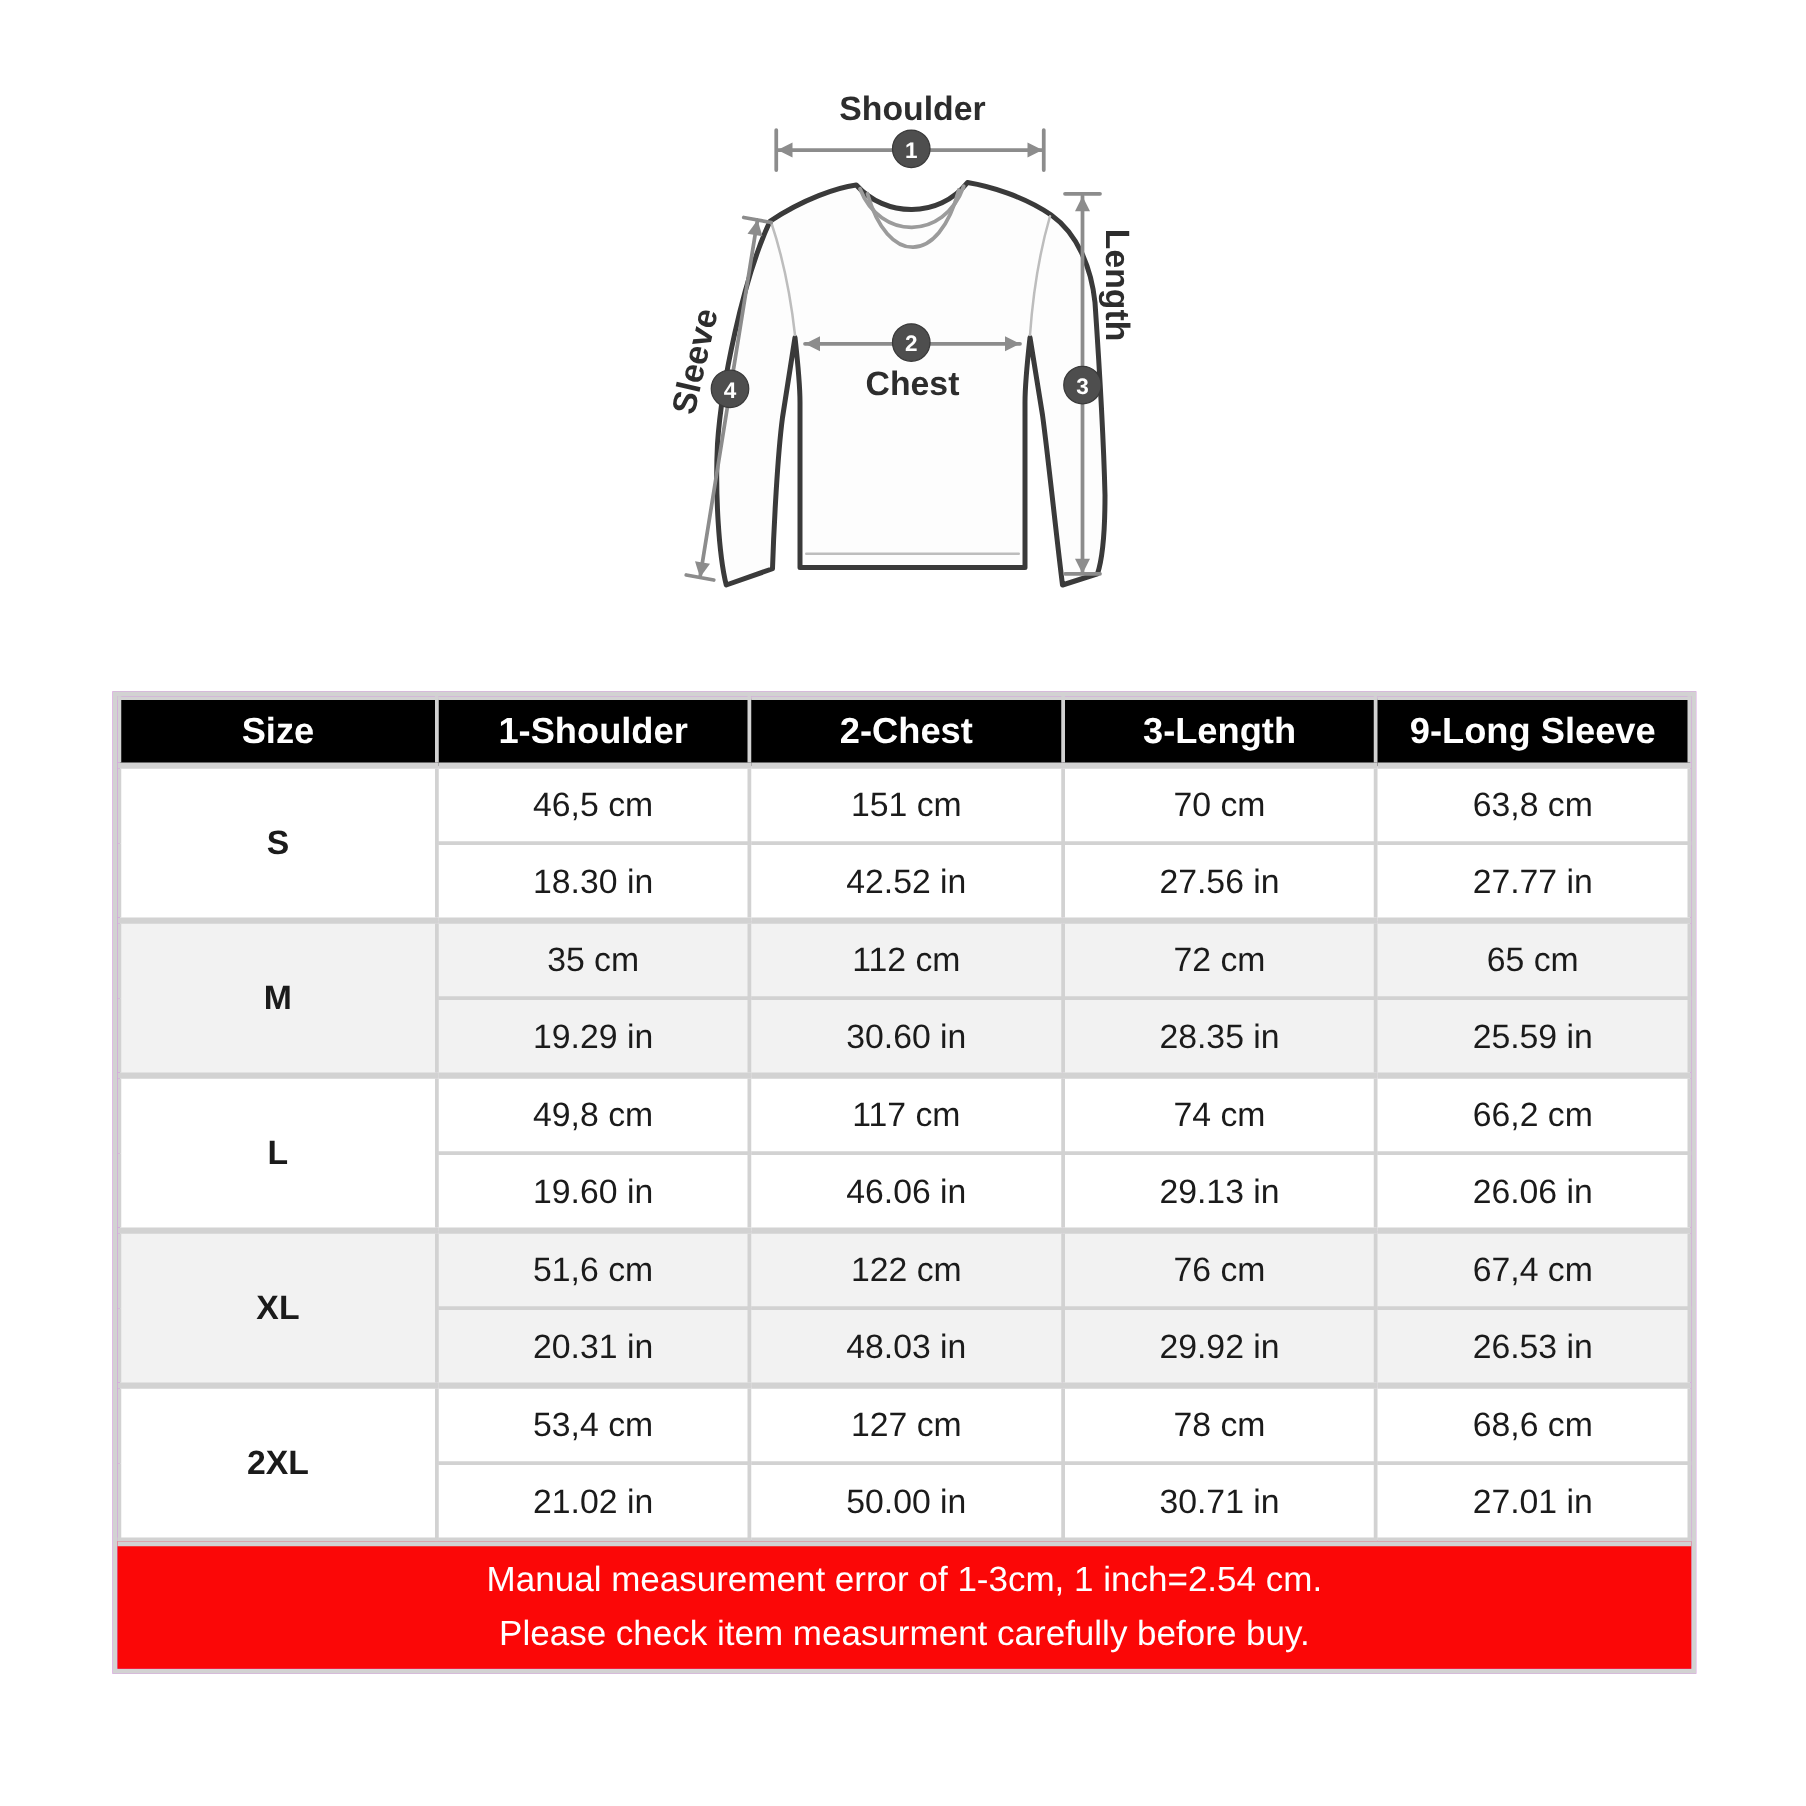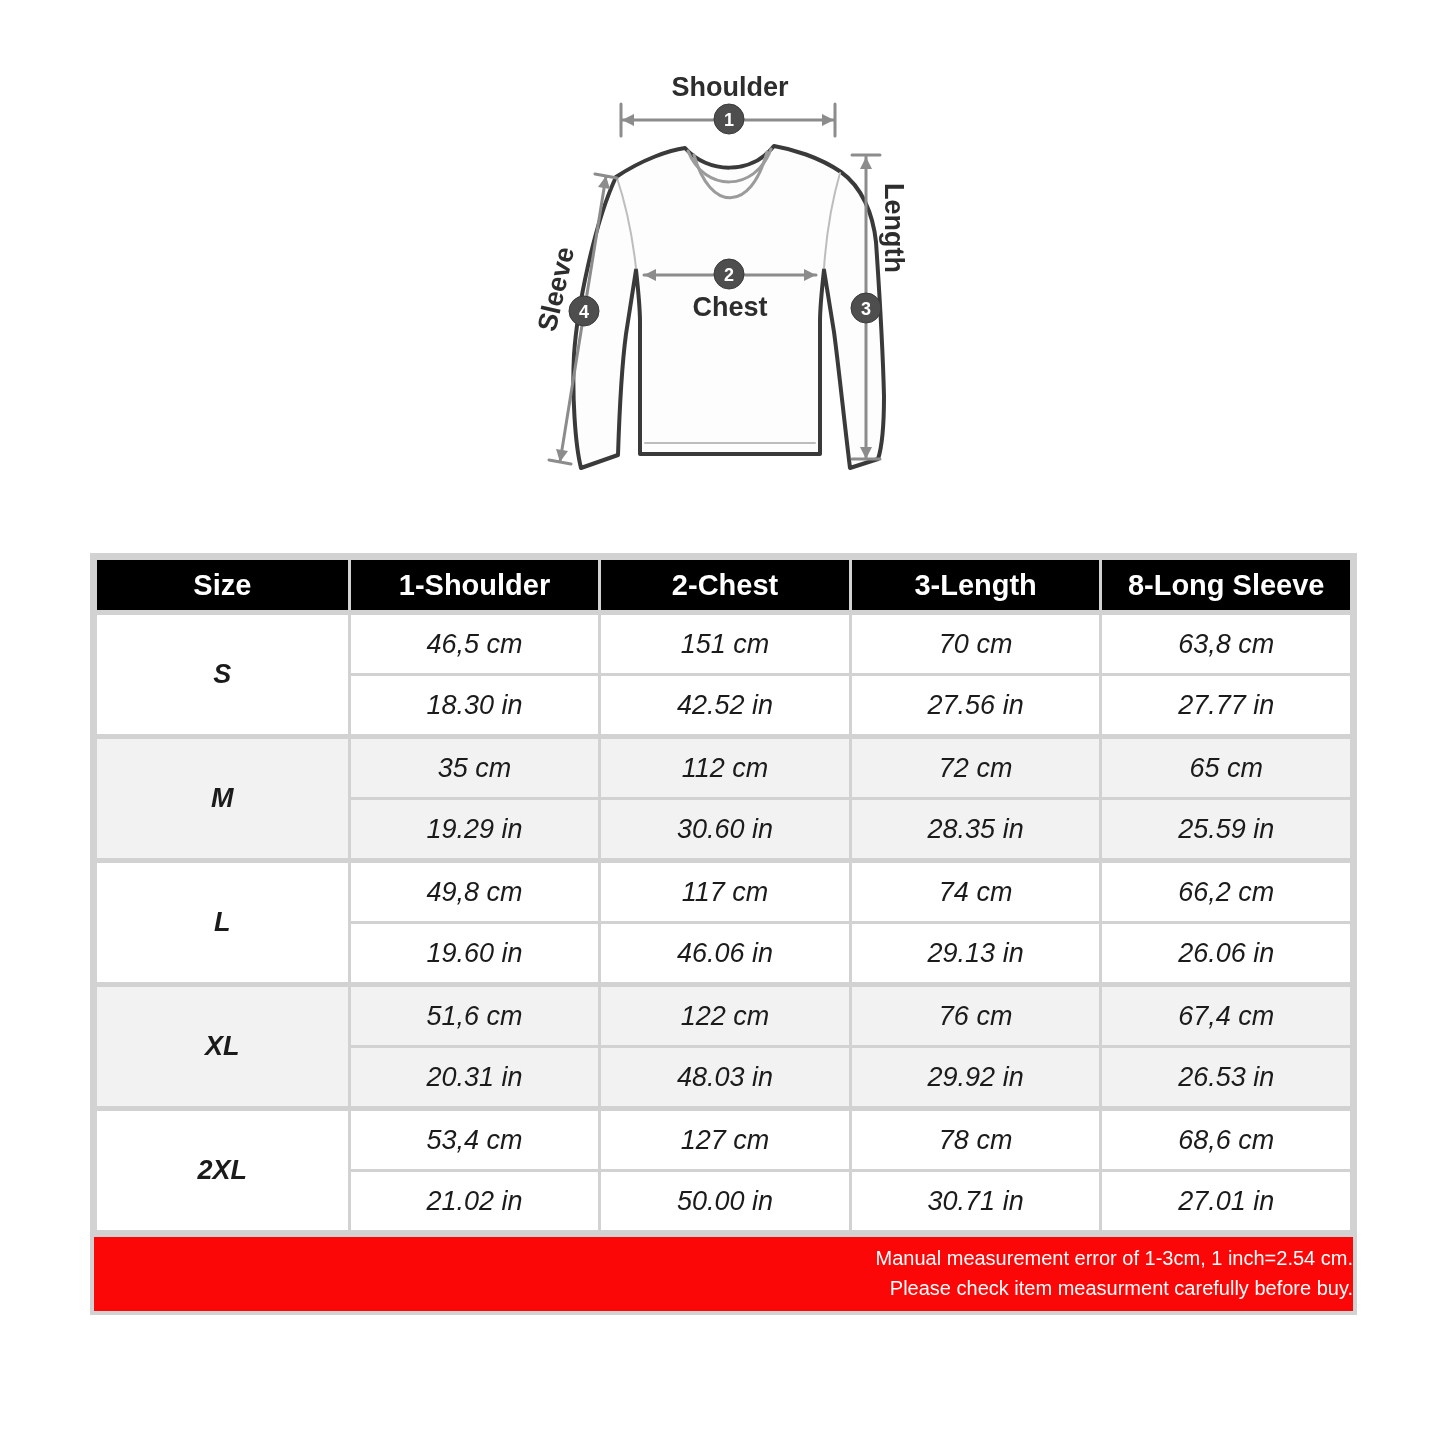--- a/index.html
+++ b/index.html
@@ -16,29 +16,29 @@
   }
   table.size-chart{width:100%;border-collapse:collapse;table-layout:fixed;}
   table.size-chart th{
     background:var(--header-bg);color:var(--header-text);
     font-weight:bold;font-size:29px;height:50px;
     border:3px solid var(--grid);border-bottom:5px solid var(--grid);
     padding:0;text-align:center;
   }
   table.size-chart td{
     font-size:27px;text-align:center;height:58px;color:#1b1b1b;
-    border:3px solid var(--grid);background:#ffffff;padding:0;font-style:italic;
+    border:3px solid var(--grid);background:#ffffff;padding:0;
   }
   tr.shaded td{background:var(--row-odd);}
   tr.group-start td{border-top:5px solid var(--grid);}
   td.size-cell{font-weight:bold;font-size:31px;color:#000;}
   .notice{
     border-top:4px solid var(--grid);
     background:var(--notice-bg);color:var(--notice-text);
-    text-align:right;font-size:20px;line-height:1.52;padding:6px 0 7px;
+    text-align:center;font-size:28px;line-height:1.52;padding:6px 0 7px;
   }
   .shirt-outline{fill:#fdfdfd;stroke:#3a3a3a;stroke-width:4;stroke-linejoin:round;}
   .light-line{fill:none;stroke:#9b9b9b;stroke-width:3;stroke-linecap:round;}
   .faint-line{fill:none;stroke:#bdbdbd;stroke-width:2;stroke-linecap:round;}
   .measure{stroke:#8c8c8c;stroke-width:3;fill:none;stroke-linecap:round;}
   .measure-arrow{fill:#8c8c8c;stroke:none;}
   .marker-circle{fill:#4e4e4e;stroke:#3a3a3a;stroke-width:1;}
   .marker-num{fill:#ffffff;font-weight:bold;font-size:18px;text-anchor:middle;}
   .diag-label{fill:#2d2d2d;font-weight:bold;font-size:27px;text-anchor:middle;}
 </style>
@@ -122,21 +122,21 @@
         <col style="width:19.95%">
         <col style="width:19.95%">
         <col style="width:19.95%">
     </colgroup>
     <thead>
       <tr>
         <th>Size</th>
         <th>1-Shoulder</th>
         <th>2-Chest</th>
         <th>3-Length</th>
-        <th>8-Long Sleeve</th>
+        <th>9-Long Sleeve</th>
       </tr>
     </thead>
     <tbody>
         <tr class="group-start plain">
           <td class="size-cell" rowspan="2">S</td>
           <td>46,5 cm</td>
           <td>151 cm</td>
           <td>70 cm</td>
           <td>63,8 cm</td>
         </tr>

